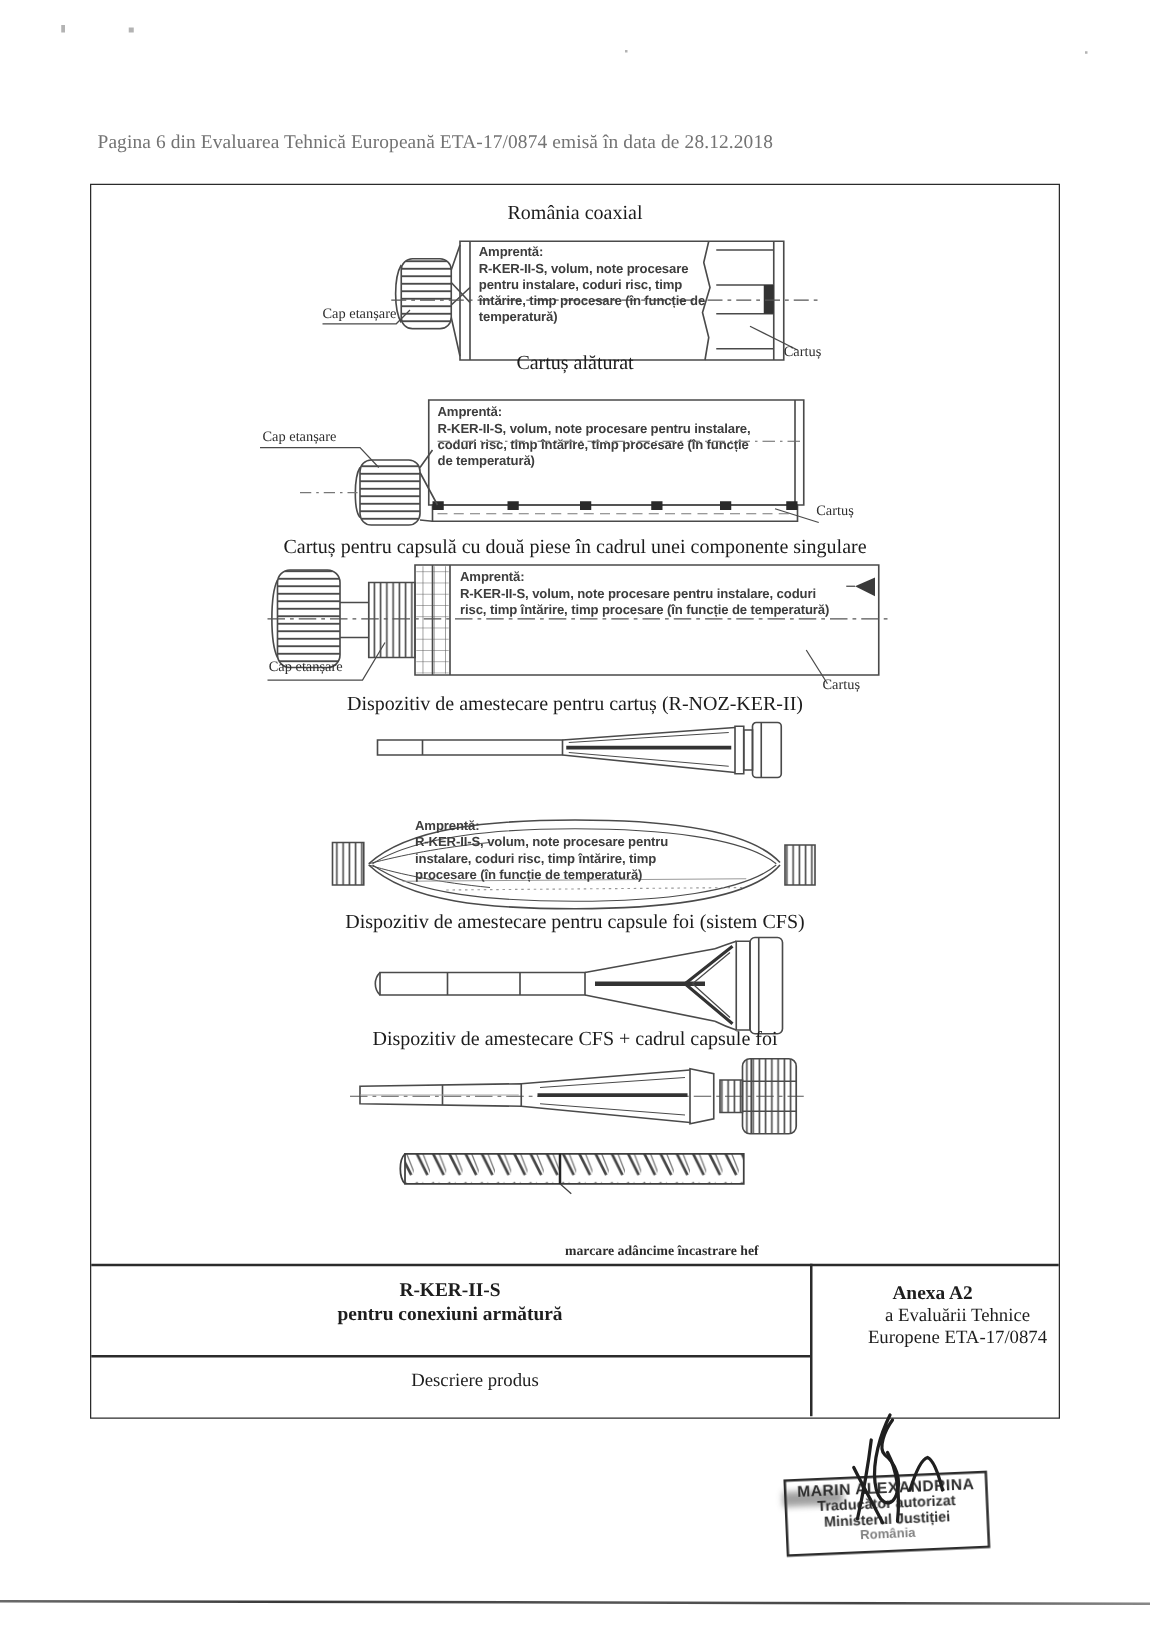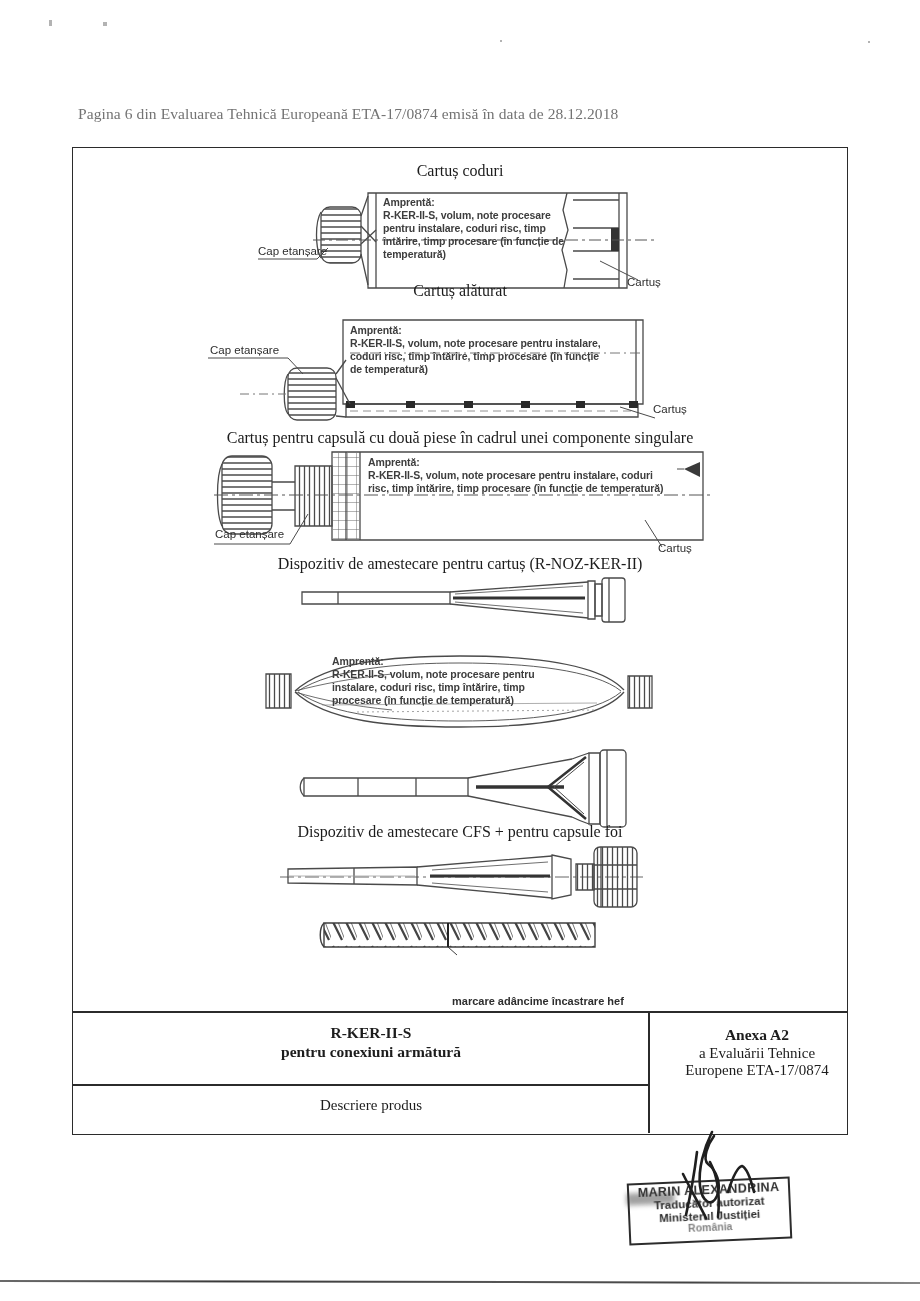--- a/index.html
+++ b/index.html
@@ -6,28 +6,28 @@
   #page{position:relative;width:920px;height:1301px;background:#ffffff;overflow:hidden;
         font-family:"Liberation Serif", serif;color:#1d1d1d;}
   .abs{position:absolute;}
   .header{font-size:15.5px;letter-spacing:.1px;color:#737373;}
   .frame{box-sizing:border-box;border:1.6px solid #2b2b2b;}
   .tline{background:#2b2b2b;}
   .fig-title{left:72px;width:776px;text-align:center;font-size:16px;color:#1c1c1c;}
   .imprint{font-family:"Liberation Sans", sans-serif;font-weight:bold;font-size:10.5px;
            line-height:1.24;color:#3d3d3d;letter-spacing:-0.1px;}
   .imprint .hd{display:block;}
-  .lbl{font-family:Liberation Sans, sans-serif;font-size:11.5px;color:#2e2e2e;white-space:nowrap;text-align:right;}
+  .lbl{font-family:Liberation Serif, serif;font-size:11.5px;color:#2e2e2e;white-space:nowrap;text-align:right;}
   .lbl-bold{font-weight:bold;font-size:11px;margin-top:48px;}
-  .ft{text-align:center;padding-left:11px;}
+  .ft{text-align:center;}
   .ft-left{left:72px;width:576px;}
   .ft-right{left:648px;width:196px;}
   .bold{font-weight:bold;}
   .f15{font-size:15.5px;}
-  .f14{font-size:15px;}
+  .f14{font-size:15px;margin-left:20px;}
   svg{position:absolute;overflow:visible;}
   svg *{vector-effect:non-scaling-stroke;}
   .stamp{box-sizing:border-box;border:2.5px solid #2c2c2c;transform:rotate(-2.5deg);
          font-family:"Liberation Sans", sans-serif;text-align:center;color:#2e2e2e;
          filter:blur(.3px);}
   .stamp .l1{font-size:12.5px;font-weight:bold;letter-spacing:.4px;margin-top:1px;}
   .stamp .l2,.stamp .l3{font-size:11.5px;font-weight:bold;line-height:1.1;}
   .stamp .l4{font-size:10.5px;font-weight:bold;opacity:.6;line-height:1;}
   .smudge{background:rgba(45,45,45,.45);filter:blur(2.5px);}
   .speck{background:#8a8a8a;opacity:.65;}
@@ -59,21 +59,21 @@
 
   <div class="abs speck" style="left:49px;top:20px;width:3px;height:6px"></div>
   <div class="abs speck" style="left:103px;top:22px;width:4px;height:4px"></div>
   <div class="abs speck" style="left:500px;top:40px;width:2px;height:2px"></div>
   <div class="abs speck" style="left:868px;top:41px;width:2px;height:2px"></div>
 
   <div class="abs header" style="left:78px;top:105px;width:620px">Pagina 6 din Evaluarea Tehnică Europeană ETA-17/0874 emisă în data de 28.12.2018</div>
 
   <div class="abs frame" style="left:72px;top:147px;width:776px;height:988px"></div>
 
-  <div class="abs fig-title" style="top:162px">Cartuș coduri</div>
+  <div class="abs fig-title" style="top:162px">România coaxial</div>
   <svg style="left:255px;top:188px" width="420" height="105" viewBox="0 0 420 105" fill="none" stroke="#4a4a4a" stroke-width="1.3">
     <rect x="66" y="19" width="40" height="56" rx="9" fill="url(#ribsh)"></rect>
     <path d="M66,24 C60,34 60,60 66,70"></path>
     <path d="M106,28 L113,8 M106,66 L113,97 M106,38 L121,54 M106,56 L121,42"></path>
     <rect x="113" y="5" width="259" height="95"></rect>
     <path d="M121,5 V100"></path>
     <polyline points="312,5 308,22 313,42 307,62 312,82 309,100"></polyline>
     <path d="M318,12 H364 M318,40 H364 M318,63 H364 M318,91 H364 M364,5 V100"></path>
     <rect x="356" y="40" width="8" height="23" fill="#333" stroke="none"></rect>
     <path d="M58,52 H400" stroke="#555" stroke-width="1" stroke-dasharray="12 4 3 4"></path>
@@ -160,34 +160,35 @@
     <rect x="4" y="24" width="25" height="34" fill="url(#ribsv)"></rect>
     <rect x="366" y="26" width="24" height="32" fill="url(#ribsv)"></rect>
     <path d="M60,55 L335,53" stroke="#999" stroke-width=".8"></path>
     <path d="M95,62 L335,60" stroke="#999" stroke-width=".9" stroke-dasharray="2 3"></path>
   </svg>
   <div class="abs imprint" style="left:332px;top:655px;width:218px">
     <span class="hd">Amprentă:</span>
     <span>R-KER-II-S, volum, note procesare pentru instalare, coduri risc, timp întărire, timp procesare (în funcție de temperatură)</span>
   </div>
 
+  <div class="abs fig-title" style="top:729px">Dispozitiv de amestecare pentru capsule foi (sistem CFS)</div>
   <svg style="left:296px;top:750px" width="335" height="78" viewBox="0 0 335 78" fill="none" stroke="#4a4a4a" stroke-width="1.3">
     <rect x="8" y="28" width="164" height="18"></rect>
     <path d="M8,28 C3,33 3,41 8,46 M62,28 V46 M120,28 V46"></path>
     <path d="M172,28 L276,9 M172,46 L276,67"></path>
     <path d="M180,37 H268" stroke="#333" stroke-width="3.5"></path>
     <path d="M290,7 L252,37 L290,69" stroke="#333" stroke-width="2.5"></path>
     <path d="M288,12 L258,37 M288,64 L258,37" stroke-width="1"></path>
     <path d="M276,9 C284,6 290,4 293,3 M276,67 C284,71 290,73 293,74"></path>
     <rect x="293" y="3" width="11" height="71"></rect>
     <rect x="304" y="0" width="26" height="77" rx="4"></rect>
     <path d="M311,0 V77"></path>
   </svg>
 
-  <div class="abs fig-title" style="top:823px">Dispozitiv de amestecare CFS + pentru capsule foi</div>
+  <div class="abs fig-title" style="top:823px">Dispozitiv de amestecare CFS + cadrul capsule foi</div>
   <svg style="left:280px;top:843px" width="365" height="72" viewBox="0 0 365 72" fill="none" stroke="#4a4a4a" stroke-width="1.3">
     <path d="M0,34 H363" stroke="#555" stroke-width=".9" stroke-dasharray="14 4 3 4"></path>
     <polygon points="8,26 137,24 137,42 8,40"></polygon>
     <path d="M74,25 V41"></path>
     <path d="M8,33 H135" stroke="#999" stroke-width=".7"></path>
     <path d="M137,24 L272,13 M137,42 L272,55"></path>
     <path d="M150,33 H270" stroke="#333" stroke-width="3"></path>
     <path d="M152,27 L268,19 M152,40 L268,49" stroke-width=".8"></path>
     <polygon points="272,12 291,16 291,52 272,56"></polygon>
     <rect x="296" y="21" width="18" height="26" fill="url(#ribsv)"></rect>

